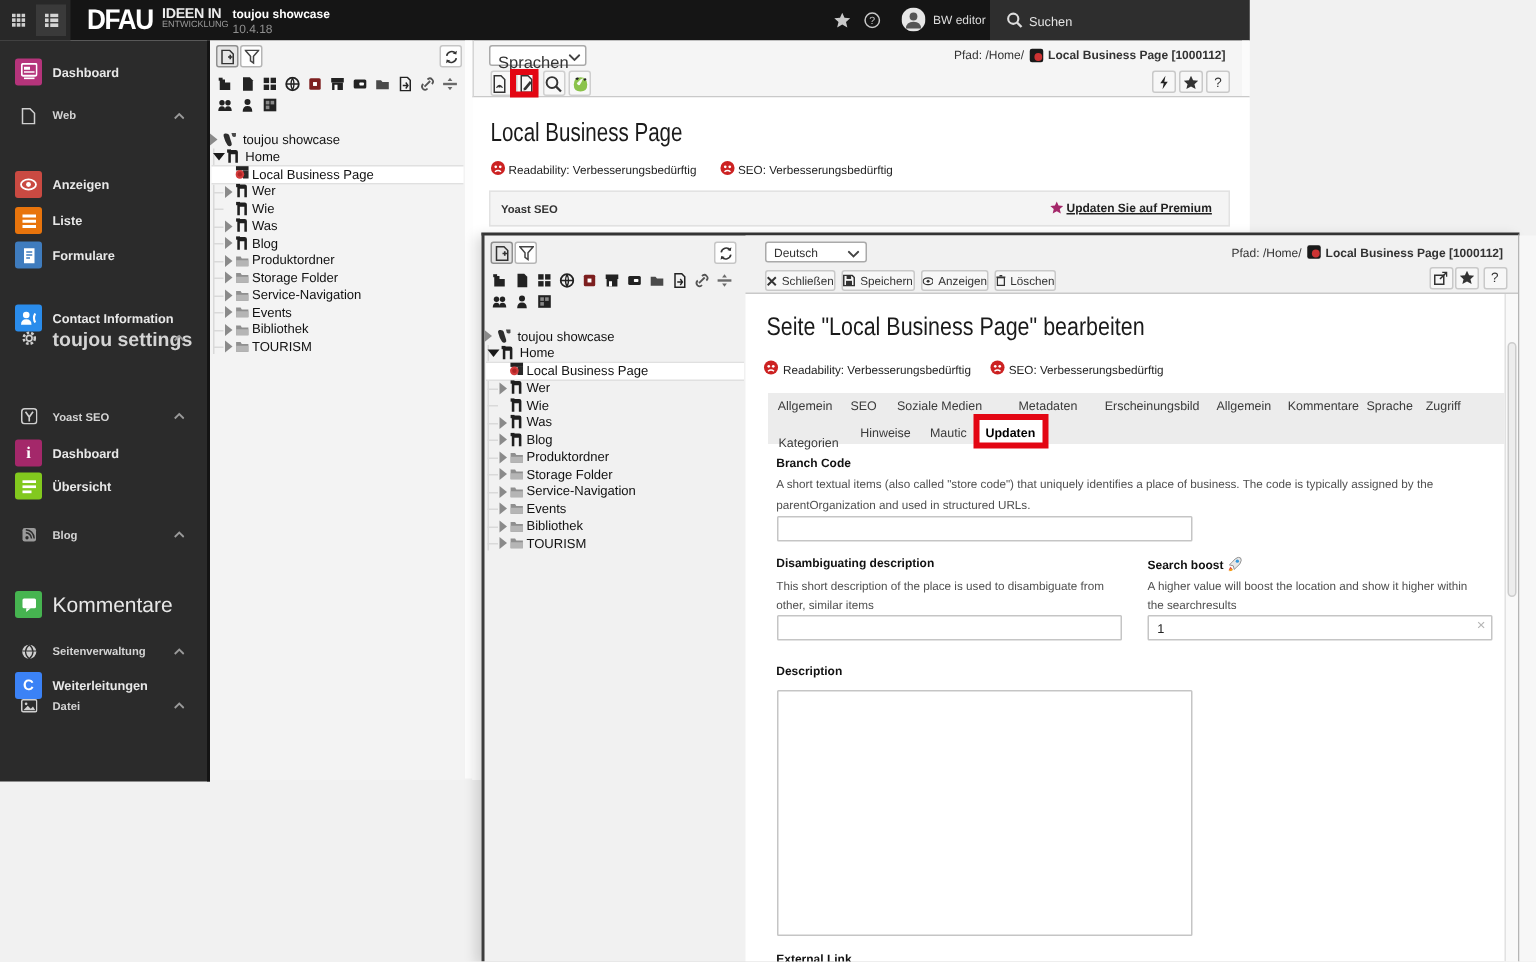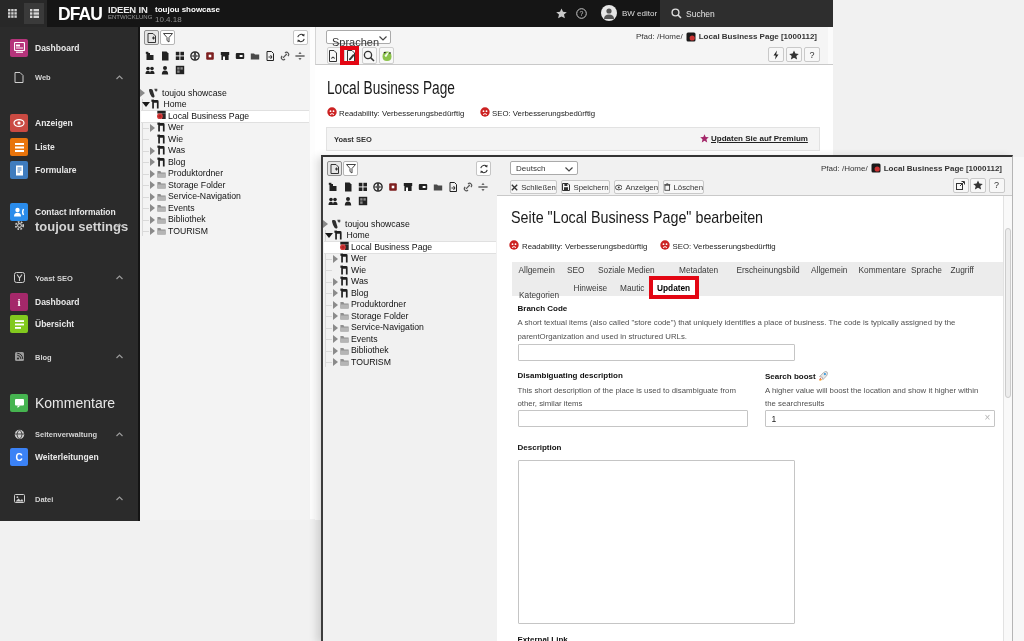--- a/index.html
+++ b/index.html
@@ -221,21 +221,21 @@
             <path d="M0.5 4 L3.5 1 L6.5 4" stroke="#9a9a9a" stroke-width="1.2" fill="none"></path>
           </svg>
         </span>
 </div>
 <div class="abs" style="left:0;top:418.5px;width:138px;height:23px">
 <span style="position:absolute;left:10px;top:2.5px;width:18px;height:18px;background:#3b82f6;border-radius:2px;display:flex;align-items:center;justify-content:center">
           <span style="color:#fff;font-size:10px;font-weight:bold">C</span>
         </span>
 <span style="position:absolute;left:35px;top:50%;transform:translateY(-50%);font-size:8.5px;font-weight:bold;color:#e8e8e8;white-space:nowrap">Weiterleitungen</span>
 </div>
-<div class="abs" style="left:0;top:464px;width:138px;height:15px">
+<div class="abs" style="left:0;top:436px;width:138px;height:15px">
 <span style="position:absolute;left:14px;top:2px">
           <svg style="" width="11" height="11" viewBox="0 0 11 11">
             <rect x="0.5" y="1.5" width="10" height="8" rx="1" fill="none" stroke="#cfcfcf" stroke-width="1"></rect>
             <circle cx="3.4" cy="4.2" r="0.9" fill="#cfcfcf"></circle>
             <path d="M1.5 8.5 L4.5 5.5 L6.5 7.5 L8 6 L9.5 8.5Z" fill="#cfcfcf"></path>
           </svg>
         </span>
 <span style="position:absolute;left:35px;top:50%;transform:translateY(-50%);font-size:7.5px;font-weight:bold;color:#d4d4d4;white-space:nowrap">Datei</span>
 <span style="position:absolute;left:116px;top:5px">
           <svg style="" width="7" height="5" viewBox="0 0 7 5">

